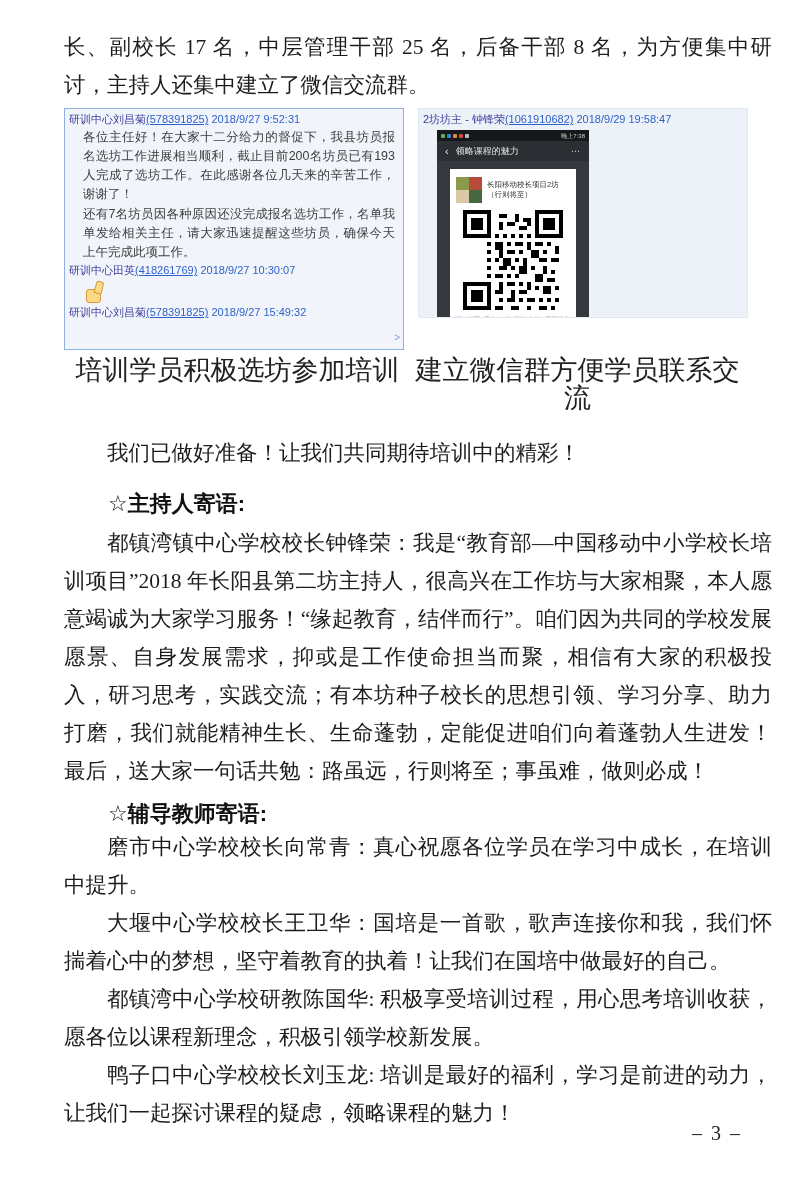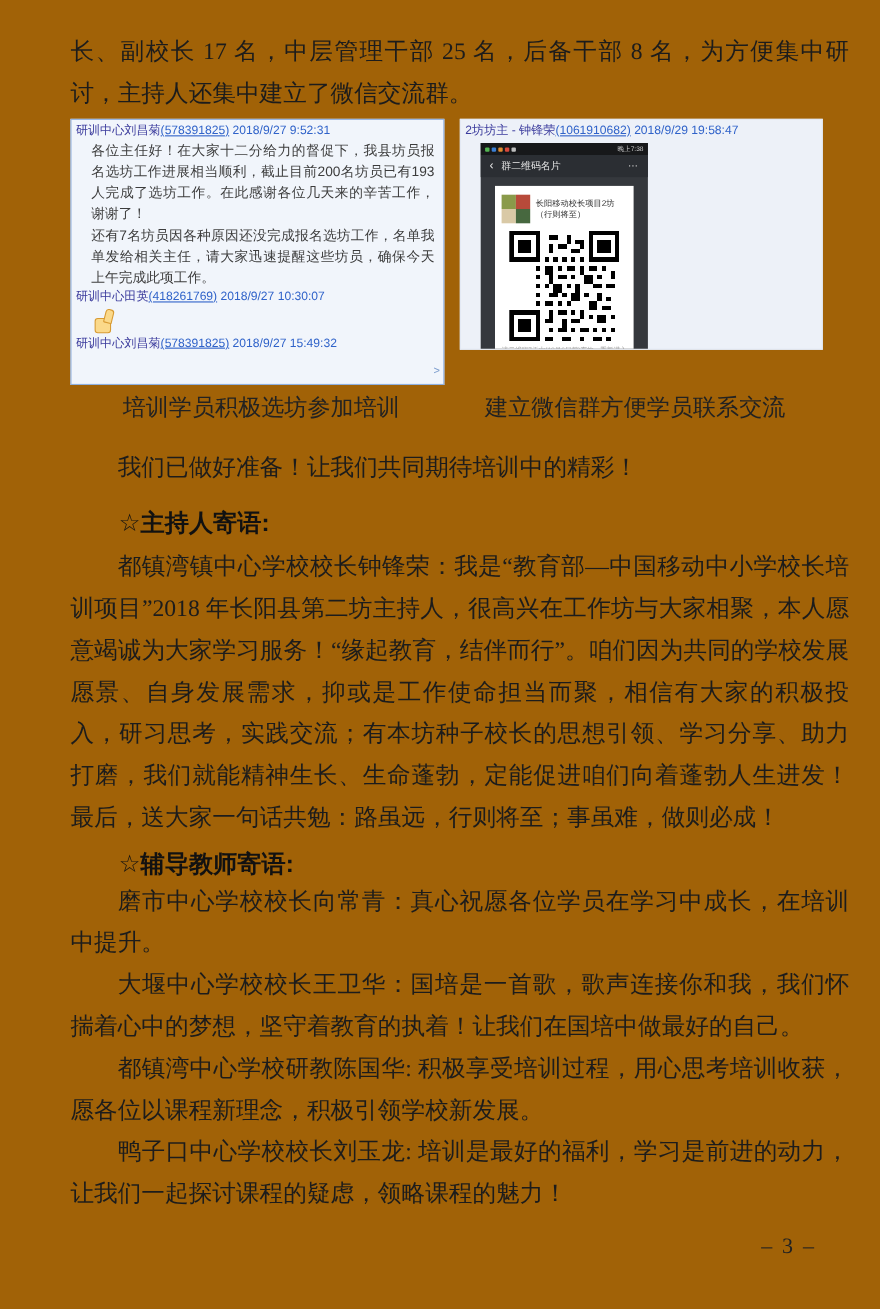--- a/index.html
+++ b/index.html
@@ -1,17 +1,17 @@
 <!DOCTYPE html>
 <html><head>
 <meta charset="utf-8">
 <style>
   html,body{margin:0;padding:0;background:#e9e9e9;}
   .page{
-    position:relative;width:800px;height:1190px;margin:0 auto;background:#a16207;
+    position:relative;width:800px;height:1190px;margin:0 auto;background:#ffffff;
     box-sizing:border-box;padding:28px 28px 0 64px;
     font-family:"Liberation Serif","DejaVu Serif",serif;color:#1c1c1c;overflow:hidden;
   }
   .body-text{font-size:21.5px;line-height:38px;text-align:justify;margin:0;text-indent:2em;}
   .no-indent{text-indent:0;}
   .ready-line{margin-top:22px;}
 
   
   .figures{display:flex;gap:14px;margin-top:4px;}
   .chat-box{
@@ -43,21 +43,21 @@
   .qr-card{width:126px;background:#ffffff;margin:8px 0 0 13px;padding:8px 6px 6px;box-sizing:border-box;}
   .card-top{display:flex;gap:5px;}
   .avatar{width:26px;height:26px;display:grid;grid-template-columns:1fr 1fr;grid-template-rows:1fr 1fr;flex:none;}
   .av1{background:#8a9a4a;} .av2{background:#b84a3a;} .av3{background:#d9c9a6;} .av4{background:#47683f;}
   .gname{font-size:7.5px;line-height:10px;color:#333;padding-top:3px;}
   .qr-svg{display:block;margin:7px auto 0;}
   .qr-note{font-size:6px;line-height:8px;color:#9a9a9a;text-align:center;margin-top:5px;}
 
   
   .captions{display:flex;margin-top:6px;}
-  .caption{font-size:21px;line-height:28px;text-align:center;color:#222;}
+  .caption{font-size:27px;line-height:28px;text-align:center;color:#222;}
   .caption-left{width:347px;}
   .caption-right{width:333px;}
 
   .section-heading{
     font-family:"Liberation Sans","DejaVu Sans",sans-serif;font-size:22px;font-weight:bold;
     color:#111;line-height:28px;margin:18px 0 6px;text-indent:2em;
   }
   .section-heading.second{margin-top:10px;margin-bottom:0;}
   .page-number{position:absolute;right:58px;top:1122px;font-size:20px;color:#222;letter-spacing:2px;}
 </style>
@@ -101,21 +101,21 @@
         <div class="statusbar">
           <div class="sb-dot sb-g"></div>
           <div class="sb-dot sb-b"></div>
           <div class="sb-dot sb-o"></div>
           <div class="sb-dot sb-r"></div>
           <div class="sb-dot sb-w"></div>
           <span class="sb-time">晚上7:38</span>
         </div>
         <div class="navbar">
           <span class="nav-back">‹</span>
-          <span>群二维码名片</span>
+          <span>领略课程的魅力</span>
           <span class="nav-more">⋯</span>
         </div>
         <div class="qr-card">
           <div class="card-top">
             <div class="avatar">
               <div class="av1"></div>
                 <div class="av2"></div>
                 <div class="av3"></div>
                 <div class="av4"></div>
             </div>

